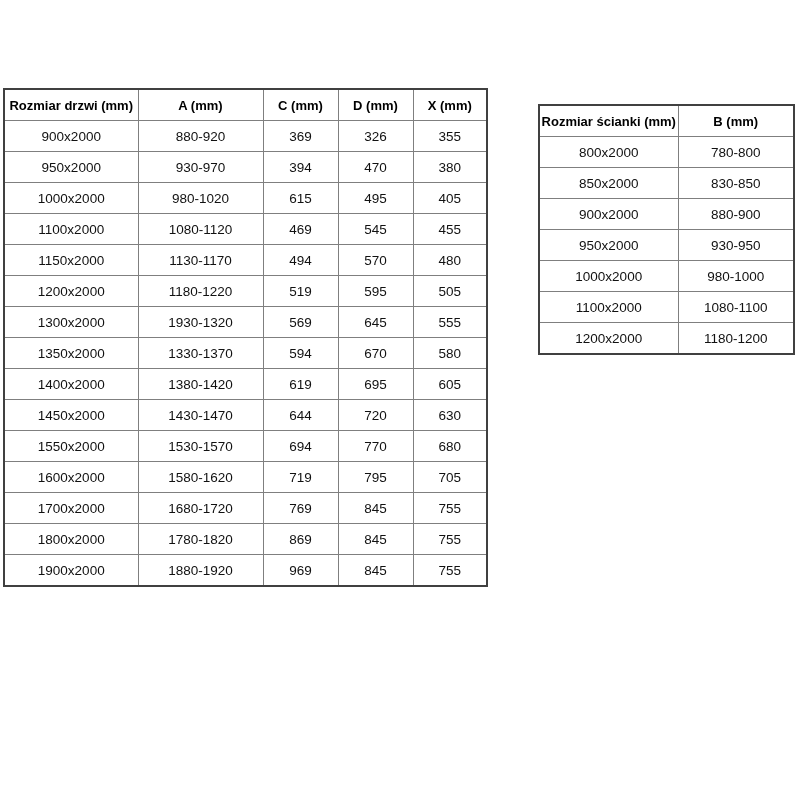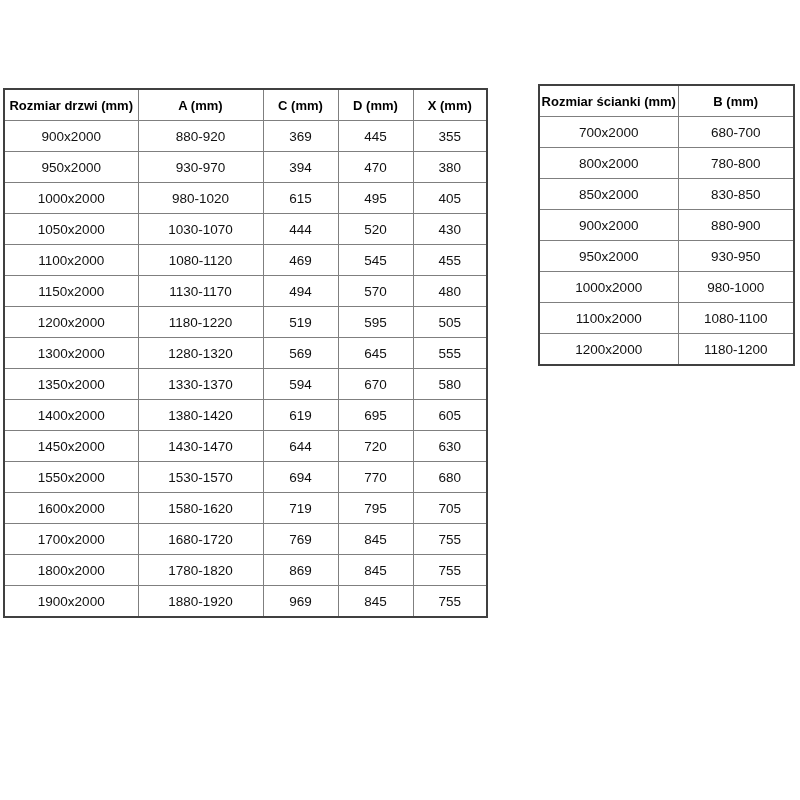--- a/index.html
+++ b/index.html
@@ -45,21 +45,21 @@
     font-weight: normal;
     color: #111111;
   }
   #table-doors {
     left: 3px;
     top: 88px;
     width: 483px;
   }
   #table-walls {
     left: 538px;
-    top: 84px;
+    top: 104px;
     width: 255px;
   }
 </style>
 </head>
 <body>
 
 <div class="canvas">
 
   <table class="spec" id="table-doors">
     <colgroup>
@@ -76,45 +76,38 @@
           <th>C (mm)</th>
           <th>D (mm)</th>
           <th>X (mm)</th>
         </tr>
     </thead>
     <tbody>
         <tr>
           <td>900x2000</td>
           <td>880-920</td>
           <td>369</td>
-          <td>445</td>
+          <td>326</td>
           <td>355</td>
         </tr>
         <tr>
           <td>950x2000</td>
           <td>930-970</td>
           <td>394</td>
           <td>470</td>
           <td>380</td>
         </tr>
         <tr>
           <td>1000x2000</td>
           <td>980-1020</td>
           <td>615</td>
           <td>495</td>
           <td>405</td>
         </tr>
         <tr>
-          <td>1050x2000</td>
-          <td>1030-1070</td>
-          <td>444</td>
-          <td>520</td>
-          <td>430</td>
-        </tr>
-        <tr>
           <td>1100x2000</td>
           <td>1080-1120</td>
           <td>469</td>
           <td>545</td>
           <td>455</td>
         </tr>
         <tr>
           <td>1150x2000</td>
           <td>1130-1170</td>
           <td>494</td>
@@ -123,21 +116,21 @@
         </tr>
         <tr>
           <td>1200x2000</td>
           <td>1180-1220</td>
           <td>519</td>
           <td>595</td>
           <td>505</td>
         </tr>
         <tr>
           <td>1300x2000</td>
-          <td>1280-1320</td>
+          <td>1930-1320</td>
           <td>569</td>
           <td>645</td>
           <td>555</td>
         </tr>
         <tr>
           <td>1350x2000</td>
           <td>1330-1370</td>
           <td>594</td>
           <td>670</td>
           <td>580</td>
@@ -200,24 +193,20 @@
       <col style="width:116px">
     </colgroup>
     <thead>
       <tr>
           <th>Rozmiar ścianki (mm)</th>
           <th>B (mm)</th>
         </tr>
     </thead>
     <tbody>
         <tr>
-          <td>700x2000</td>
-          <td>680-700</td>
-        </tr>
-        <tr>
           <td>800x2000</td>
           <td>780-800</td>
         </tr>
         <tr>
           <td>850x2000</td>
           <td>830-850</td>
         </tr>
         <tr>
           <td>900x2000</td>
           <td>880-900</td>

